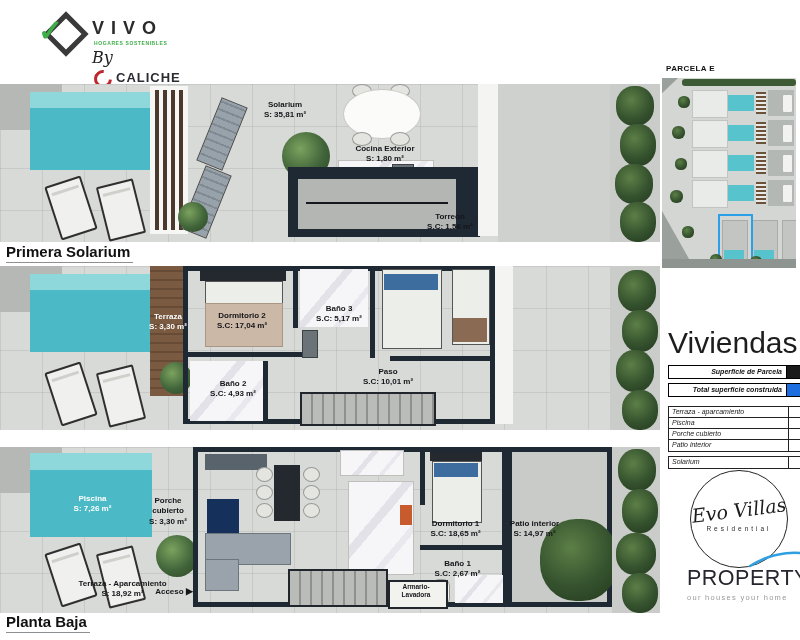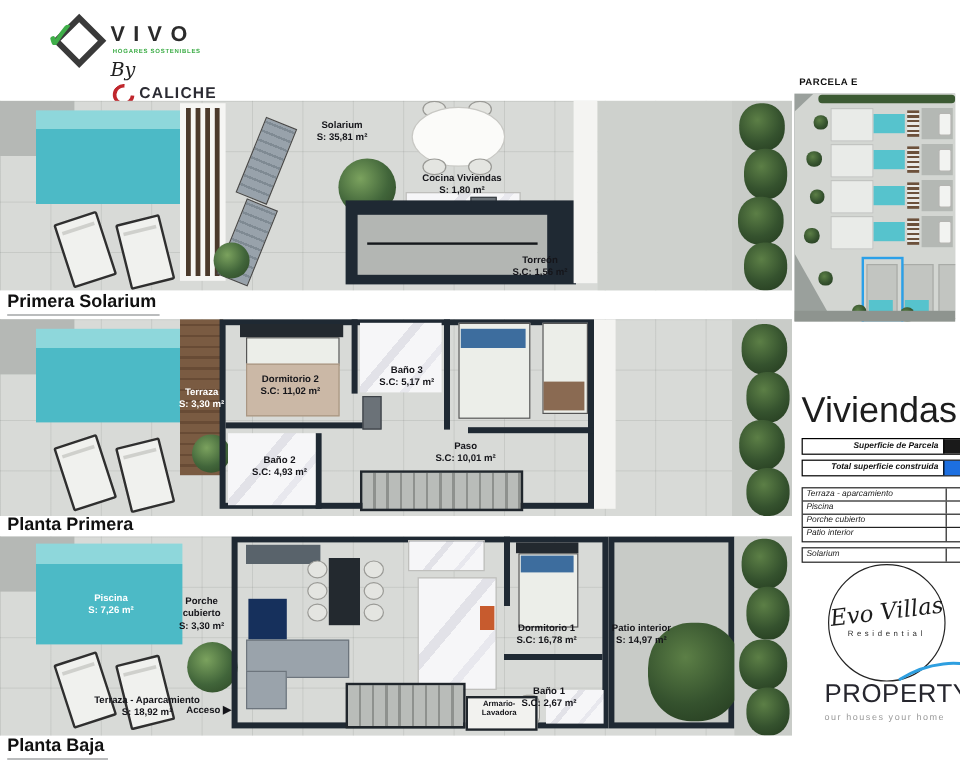--- a/index.html
+++ b/index.html
@@ -136,21 +136,21 @@
       <div class="abs treeblob" style="left:10px;top:40px;width:36px;height:42px;"></div>
       <div class="abs treeblob" style="left:5px;top:80px;width:38px;height:40px;"></div>
       <div class="abs treeblob" style="left:10px;top:118px;width:36px;height:40px;"></div>
     </div>
 
     <div class="roomlabel" style="left:235px;top:16px;width:100px;">
       <span class="nm">Solarium</span>
       <span class="ar">S: 35,81 m²</span>
     </div>
     <div class="roomlabel" style="left:335px;top:60px;width:100px;">
-      <span class="nm">Cocina Viviendas</span>
+      <span class="nm">Cocina Exterior</span>
       <span class="ar">S: 1,80 m²</span>
     </div>
     <div class="roomlabel" style="left:404px;top:128px;width:92px;">
       <span class="nm">Torreón</span>
       <span class="ar">S.C: 1,56 m²</span>
     </div>
   </div>
   <div class="plantitle" style="left:6px;top:243px;">
     <span>Primera Solarium</span>
   </div>
@@ -187,43 +187,40 @@
     <div class="abs stairs" style="left:300px;top:126px;width:132px;height:30px;"></div>
 
     <div class="abs whiteband" style="left:495px;top:0;width:18px;height:158px;"></div>
     <div class="abs" style="left:610px;top:0;width:50px;height:164px;background:#c9ccc8;">
       <div class="abs treeblob" style="left:8px;top:4px;width:38px;height:42px;"></div>
       <div class="abs treeblob" style="left:12px;top:44px;width:36px;height:42px;"></div>
       <div class="abs treeblob" style="left:6px;top:84px;width:38px;height:42px;"></div>
       <div class="abs treeblob" style="left:12px;top:124px;width:36px;height:40px;"></div>
     </div>
 
-    <div class="roomlabel" style="left:135px;top:46px;width:66px;color:#fff;margin-top:10px;">
+    <div class="roomlabel" style="left:135px;top:46px;width:66px;color:#fff;">
       <span class="nm">Terraza</span>
       <span class="ar">S: 3,30 m²</span>
     </div>
     <div class="roomlabel" style="left:192px;top:45px;width:100px;">
       <span class="nm">Dormitorio 2</span>
-      <span class="ar">S.C: 11,02 m²</span>
+      <span class="ar">S.C: 17,04 m²</span>
     </div>
     <div class="roomlabel" style="left:300px;top:38px;width:78px;">
       <span class="nm">Baño 3</span>
       <span class="ar">S.C: 5,17 m²</span>
     </div>
     <div class="roomlabel" style="left:185px;top:113px;width:96px;">
       <span class="nm">Baño 2</span>
       <span class="ar">S.C: 4,93 m²</span>
     </div>
     <div class="roomlabel" style="left:340px;top:101px;width:96px;">
       <span class="nm">Paso</span>
       <span class="ar">S.C: 10,01 m²</span>
     </div>
-  </div>
-  <div class="plantitle" style="left:6px;top:429px;">
-    <span>Planta Primera</span>
   </div>
 
   <div class="plan" style="top:447px;height:166px;">
     <div class="abs graypatch" style="left:0;top:0;width:62px;height:46px;"></div>
     <div class="abs pool" style="left:30px;top:6px;width:122px;height:84px;"></div>
     <div class="abs lounger" style="left:52px;top:100px;width:34px;height:52px;transform:rotate(-18deg);"></div>
     <div class="abs lounger" style="left:102px;top:102px;width:34px;height:52px;transform:rotate(-14deg);"></div>
     <div class="abs plantc" style="left:156px;top:88px;width:42px;height:42px;"></div>
 
     <div class="abs frame" style="left:193px;top:0;width:314px;height:160px;box-sizing:border-box;"></div>
@@ -277,23 +274,23 @@
     </div>
     <div class="roomlabel" style="left:10px;top:132px;width:225px;">
       <span class="nm">Terraza - Aparcamiento</span>
       <span class="ar">S: 18,92 m²</span>
     </div>
     <div class="roomlabel" style="left:138px;top:139px;width:72px;">
       <span class="nm"><span>Acceso</span> <span style="font-size:9px;">▶</span></span>
     </div>
     <div class="roomlabel" style="left:408px;top:72px;width:95px;">
       <span class="nm">Dormitorio 1</span>
-      <span class="ar">S.C: 16,78 m²</span>
-    </div>
-    <div class="roomlabel" style="left:410px;top:124px;width:95px;">
+      <span class="ar">S.C: 18,65 m²</span>
+    </div>
+    <div class="roomlabel" style="left:410px;top:112px;width:95px;">
       <span class="nm">Baño 1</span>
       <span class="ar">S.C: 2,67 m²</span>
     </div>
     <div class="roomlabel" style="left:390px;top:136px;width:52px;font-size:6.5px;">
       <span class="nm">Armario-Lavadora</span>
     </div>
     <div class="roomlabel" style="left:487px;top:72px;width:95px;">
       <span class="nm">Patio interior</span>
       <span class="ar">S: 14,97 m²</span>
     </div>

